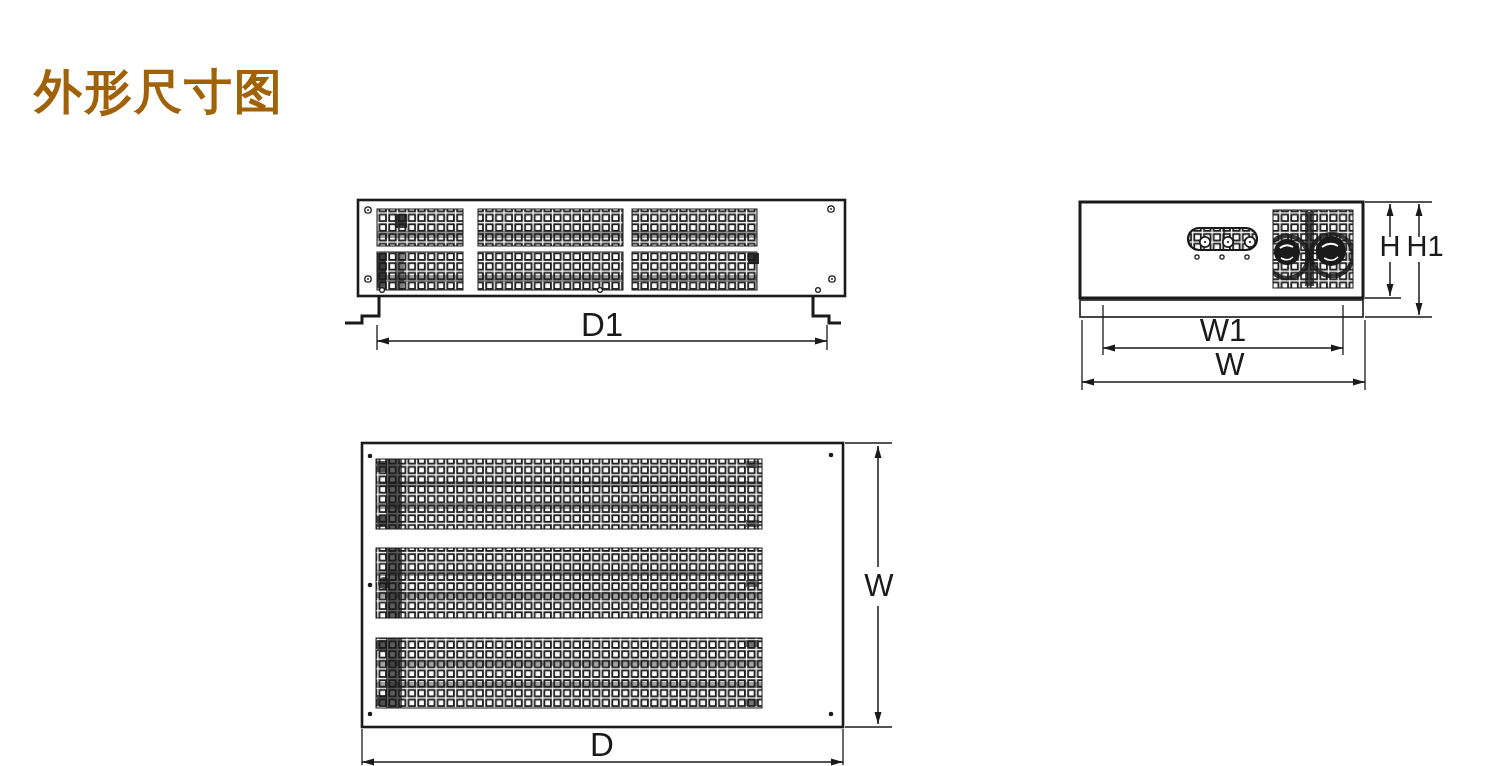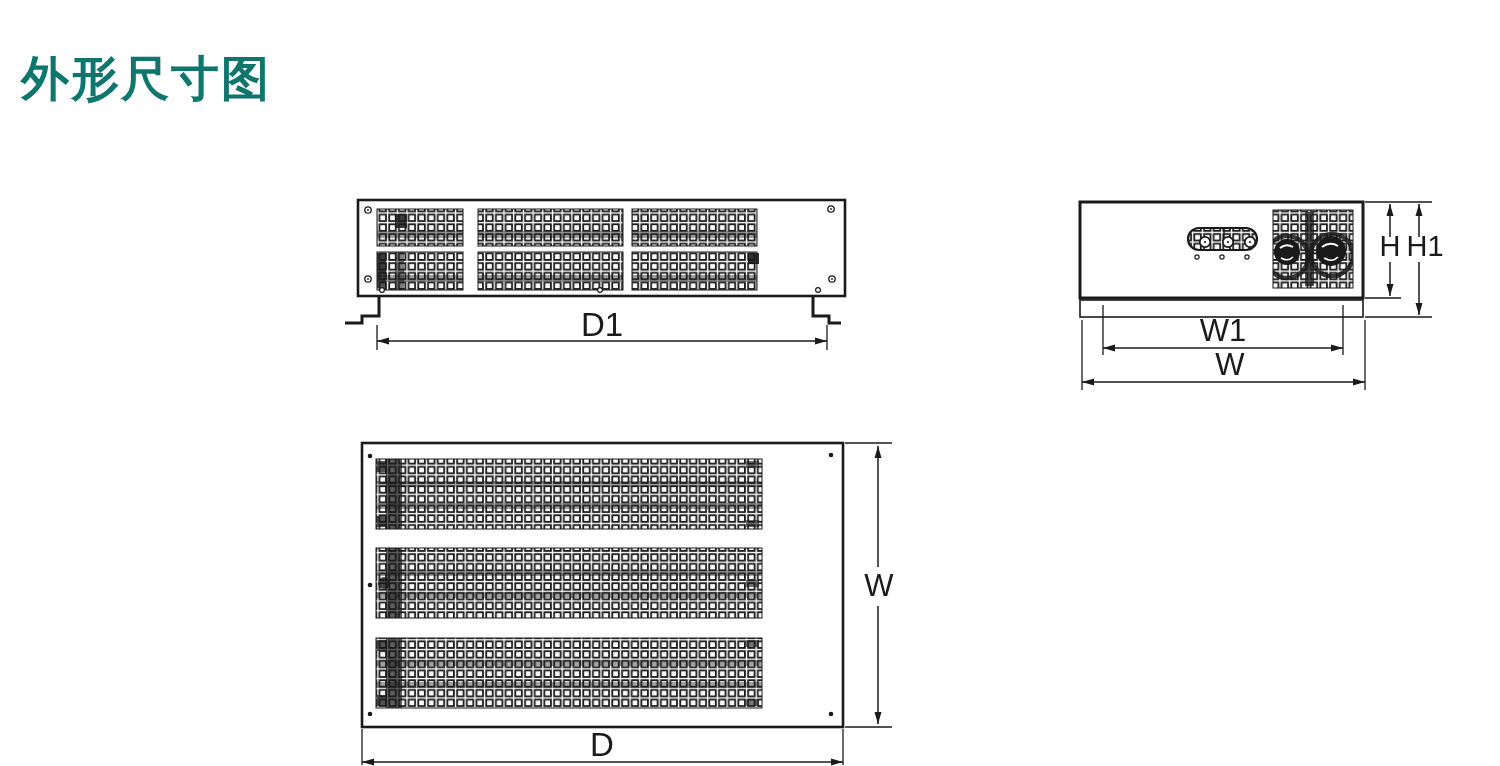--- a/index.html
+++ b/index.html
@@ -6,24 +6,24 @@
   body{
     width:1500px;height:766px;
     background:#ffffff;
     font-family:"Liberation Sans", sans-serif;
     position:relative;
     overflow:hidden;
   }
   .page-title{
     position:absolute;
     left:18px;top:44px;
-    margin:3px;
+    margin:16px;
     font-size:48px;
     font-weight:700;
-    color:#0f766e;
+    color:#a16207;
     letter-spacing:2px;
     font-family:"DejaVu Sans","Liberation Sans",sans-serif;
   }
   svg{position:absolute;left:0;top:0;}
   text{
     font-family:"Liberation Sans",sans-serif;
     fill:#1a1a1a;
   }
   .dim-label{font-size:31px;}
   .dim-label-sm{font-size:29px;}

